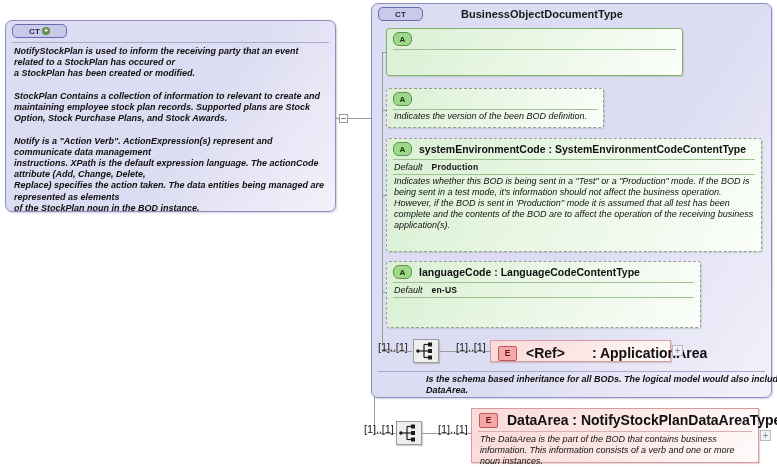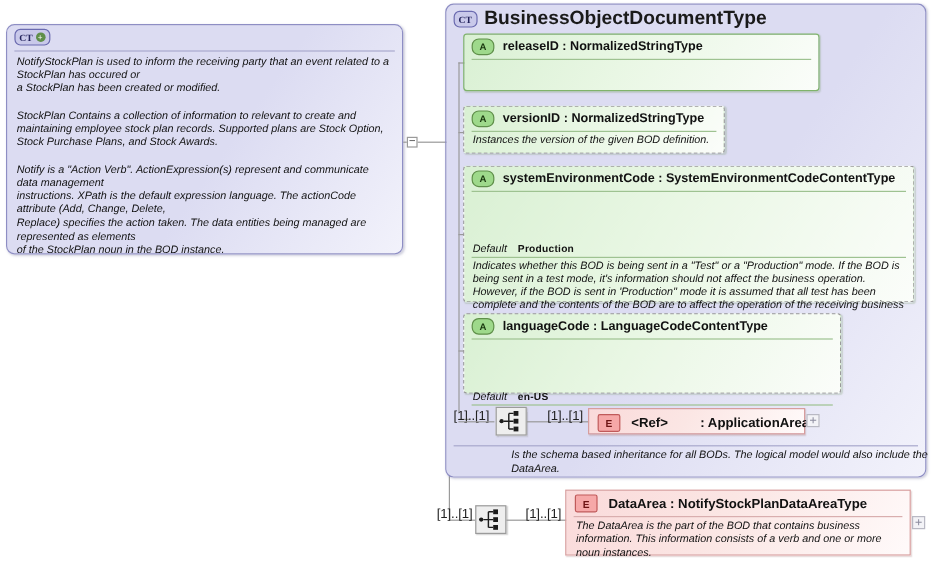--- a/index.html
+++ b/index.html
@@ -14,67 +14,67 @@
   
   .ct-panel{
     border:1px solid #8e8ec4;border-radius:7px;
     background:linear-gradient(125deg,#dcdcf2 0%,#dcdcf2 55%,#f2f2fb 100%);
     box-shadow:1px 1px 2px rgba(120,120,160,.35);
   }
   .ct-head{display:flex;align-items:center;gap:6px;padding:3px 6px 2px 6px;}
   .ct-badge{
     border:1px solid #6b6bb0;border-radius:5px;background:#c9c9ea;
     font-size:8px;font-weight:bold;letter-spacing:.2px;color:#23235c;
-    padding:0 3px;line-height:11px;height:12px;display:inline-flex;align-items:center;gap:2px;font-family:Liberation Serif, serif;
+    padding:0 16px;line-height:11px;height:12px;display:inline-flex;align-items:center;gap:2px;
   }
   .plusglyph{
     display:inline-block;width:8px;height:8px;border-radius:50%;
     background:#5f8f4a;color:#fff;font-size:7px;line-height:8px;text-align:center;font-weight:bold;
   }
-  .ct-title{font-size:16px;font-weight:bold;color:#1a1a1a;white-space:nowrap;}
+  .ct-title{font-size:11px;font-weight:bold;color:#1a1a1a;white-space:nowrap;margin-left:32px;}
   .hr{height:1px;background:#a9a9cd;margin:2px 6px 3px 6px;}
   .doc{
     font-style:italic;font-size:9px;line-height:11.2px;color:#111;
-    padding:0 8px 5px 8px;white-space:pre-line;
+    padding:0 8px 5px 8px;white-space:pre-line;font-weight:bold;
   }
 
   
   .attr{
     background:linear-gradient(120deg,#d9f0d3 0%,#e9f7e4 45%,#fbfdfa 100%);
     border:1px solid #7fb36b;border-radius:3px;
     box-shadow:1px 1px 1px rgba(130,160,120,.3);
   }
   .attr.optional{border:1px dashed #9a9a9a;}
   .attr-head{display:flex;align-items:center;gap:7px;padding:3px 7px 3px 6px;}
   .a-badge{
     width:17px;height:12px;border:1px solid #5f8f4a;border-radius:6px;
     background:#9ed98b;color:#17350c;font-size:8px;font-weight:bold;
     display:flex;align-items:center;justify-content:center;flex:0 0 auto;
   }
   .attr-title{font-size:10.5px;font-weight:bold;color:#111;line-height:12px;}
   .attr-title.wrap{white-space:normal;flex:1;}
   .attr-rule{height:1px;background:#9ec291;margin:0 6px;}
   .def-row{display:flex;gap:9px;padding:2px 7px 2px 7px;align-items:baseline;}
   .def-key{font-style:italic;font-size:9px;color:#111;}
-  .def-val{font-size:8.5px;font-weight:bold;color:#111;letter-spacing:.2px;margin-top:40px;}
+  .def-val{font-size:8.5px;font-weight:bold;color:#111;letter-spacing:.2px;}
   .attr-doc{font-style:italic;font-size:9px;line-height:11px;padding:1px 7px 4px 7px;color:#111;white-space:pre-line;}
 
   
   .elem{
     background:linear-gradient(120deg,#fadada 0%,#fbe6e4 45%,#fffafa 100%);
     border:1px solid #d79d9d;
     box-shadow:1px 1px 1px rgba(170,130,130,.32);
   }
   .elem-head{display:flex;align-items:center;gap:9px;padding:3px 8px 3px 7px;}
   .e-badge{
     width:17px;height:13px;border:1px solid #c05a5a;border-radius:2px;
     background:#f6a8a8;color:#6d1414;font-size:8.5px;font-weight:bold;
     display:flex;align-items:center;justify-content:center;flex:0 0 auto;
   }
-  .elem-title{font-size:11px;font-weight:bold;color:#111;white-space:nowrap;}
+  .elem-title{font-size:14px;font-weight:bold;color:#111;white-space:nowrap;}
   .elem-rule{height:1px;background:#d9aeae;margin:0 6px;}
   .elem-doc{font-style:italic;font-size:9px;line-height:11px;padding:2px 8px 4px 8px;color:#111;white-space:pre-line;}
 
   
   .line{background:#9a9a9a;}
   .hline{height:1px;}
   .vline{width:1px;}
   .toggle{
     width:9px;height:9px;border:1px solid #9a9a9a;background:#fff;
     display:flex;align-items:center;justify-content:center;
@@ -132,32 +132,30 @@
 <div class="abs line vline" style="left:382px;top:52px;height:292px;"></div>
 <div class="abs line hline" style="left:382px;top:52px;width:9px;height:1px;"></div>
 <div class="abs line hline" style="left:382px;top:110px;width:9px;height:1px;"></div>
 <div class="abs line hline" style="left:382px;top:195px;width:9px;height:1px;"></div>
 <div class="abs line hline" style="left:382px;top:292px;width:9px;height:1px;"></div>
 <div class="abs line hline" style="left:382px;top:349px;width:9px;height:1px;"></div>
 
 <div class="abs attr" style="left:386px;top:28px;width:297px;height:48px;">
   <div class="attr-head">
     <span class="a-badge">A</span>
-    <span class="attr-title">releaseID : NormalizedStringType</span>
   </div>
   <div class="attr-rule"></div>
 </div>
 
 <div class="abs attr optional" style="left:386px;top:88px;width:218px;height:40px;">
   <div class="attr-head">
     <span class="a-badge">A</span>
-    <span class="attr-title">versionID : NormalizedStringType</span>
-  </div>
-  <div class="attr-rule"></div>
-  <div class="attr-doc">Instances the version of the given BOD definition.</div>
+  </div>
+  <div class="attr-rule"></div>
+  <div class="attr-doc">Indicates the version of the been BOD definition.</div>
 </div>
 
 <div class="abs attr optional" style="left:386px;top:138px;width:376px;height:114px;">
   <div class="attr-head">
     <span class="a-badge">A</span>
     <span class="attr-title wrap">systemEnvironmentCode : SystemEnvironmentCodeContentType</span>
   </div>
   <div class="attr-rule"></div>
   <div class="def-row">
     <span class="def-key">Default</span>

